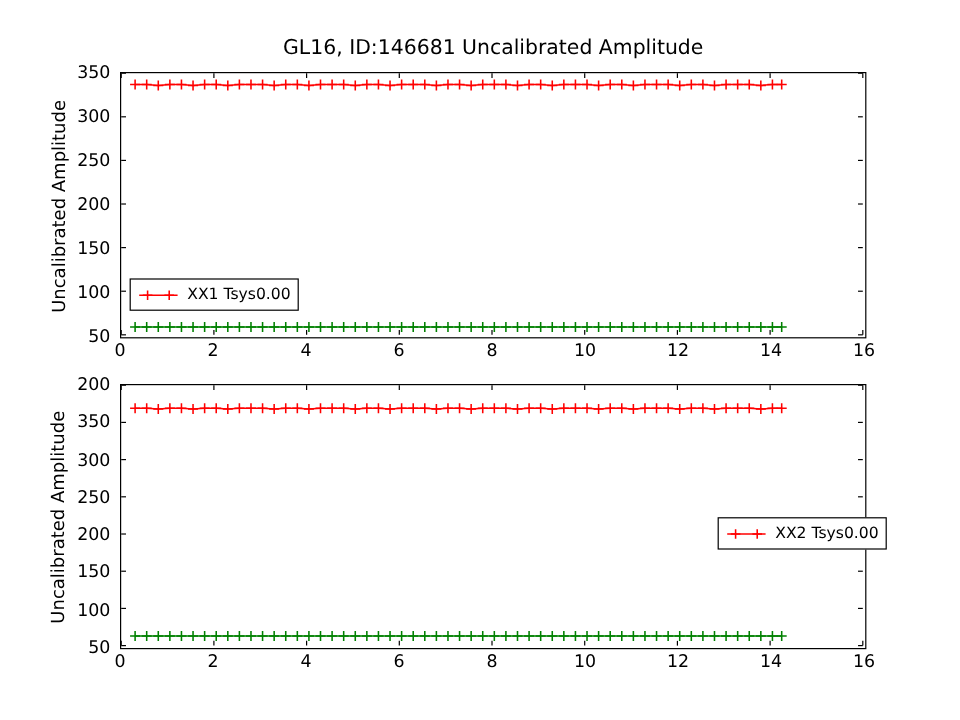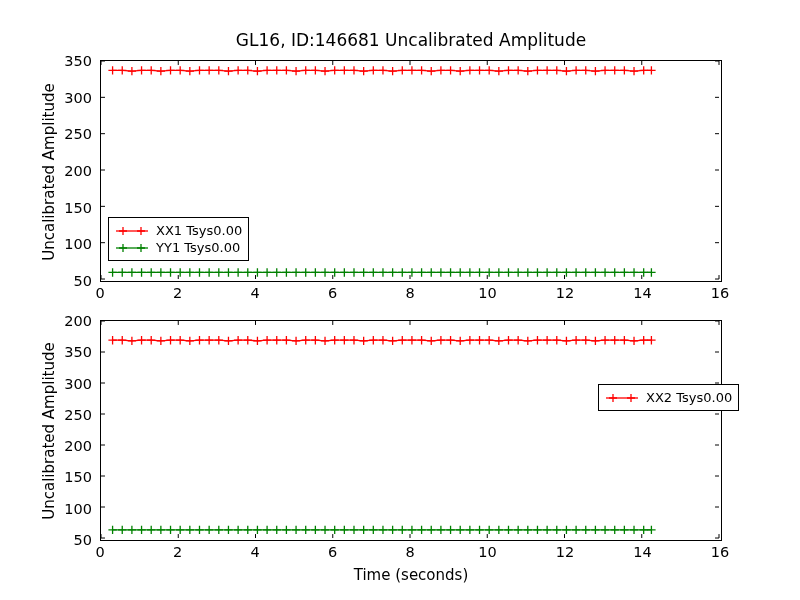--- a/index.html
+++ b/index.html
@@ -119,22 +119,22 @@
     white-space: nowrap;
   }
   .legend-box {
     position: absolute;
     box-sizing: border-box;
     border: 1px solid #000000;
     background: #ffffff;
     padding: 4px 6px 4px 6px;
     z-index: 5;
   }
-  #legend-top { left: 108px; top: 217px; }
-  #legend-bottom { left: 598px; top: 384px; }
+  #legend-top { left: 108px; top: 232px; }
+  #legend-bottom { left: 598px; top: 431px; }
   .legend-row {
     display: flex;
     align-items: center;
     height: 17px;
     white-space: nowrap;
   }
   .legend-sample {
     width: 34px;
     height: 14px;
     margin-right: 7px;
@@ -333,28 +333,20 @@
     </div>
 
   <div class="legend-box" id="legend-top">
       <div class="legend-row">
         <svg class="legend-sample" viewBox="0 0 34 14">
           <line x1="1" x2="33" y1="7" y2="7" stroke="#ff0000" stroke-width="1.3"></line>
           <path d="M4,7H12M8,3V11" stroke="#ff0000" stroke-width="1.3" fill="none"></path>
           <path d="M22,7H30M26,3V11" stroke="#ff0000" stroke-width="1.3" fill="none"></path>
         </svg>
         <span class="legend-text">XX1 Tsys0.00</span>
-      </div>
-      <div class="legend-row">
-        <svg class="legend-sample" viewBox="0 0 34 14">
-          <line x1="1" x2="33" y1="7" y2="7" stroke="#008000" stroke-width="1.3"></line>
-          <path d="M4,7H12M8,3V11" stroke="#008000" stroke-width="1.3" fill="none"></path>
-          <path d="M22,7H30M26,3V11" stroke="#008000" stroke-width="1.3" fill="none"></path>
-        </svg>
-        <span class="legend-text">YY1 Tsys0.00</span>
       </div>
     </div>
 
   <div class="ylabel" id="ylabel-bottom">Uncalibrated Amplitude</div>
   <div class="ytick-col" id="ytick-col-bottom">
       <div class="ytick-label" style="top: 220px;">50</div>
       <div class="ytick-label" style="top: 188.714px;">100</div>
       <div class="ytick-label" style="top: 157.429px;">150</div>
       <div class="ytick-label" style="top: 126.143px;">200</div>
       <div class="ytick-label" style="top: 94.8571px;">250</div>
@@ -527,21 +519,20 @@
       <div class="xtick-label" style="left: 77.5px; top: 0px;">2</div>
       <div class="xtick-label" style="left: 155px; top: 0px;">4</div>
       <div class="xtick-label" style="left: 232.5px; top: 0px;">6</div>
       <div class="xtick-label" style="left: 310px; top: 0px;">8</div>
       <div class="xtick-label" style="left: 387.5px; top: 0px;">10</div>
       <div class="xtick-label" style="left: 465px; top: 0px;">12</div>
       <div class="xtick-label" style="left: 542.5px; top: 0px;">14</div>
       <div class="xtick-label" style="left: 620px; top: 0px;">16</div>
     </div>
 
-  <div id="xlabel-bottom">Time (seconds)</div>
 
   <div class="legend-box" id="legend-bottom">
       <div class="legend-row">
         <svg class="legend-sample" viewBox="0 0 34 14">
           <line x1="1" x2="33" y1="7" y2="7" stroke="#ff0000" stroke-width="1.3"></line>
           <path d="M4,7H12M8,3V11" stroke="#ff0000" stroke-width="1.3" fill="none"></path>
           <path d="M22,7H30M26,3V11" stroke="#ff0000" stroke-width="1.3" fill="none"></path>
         </svg>
         <span class="legend-text">XX2 Tsys0.00</span>
       </div>

